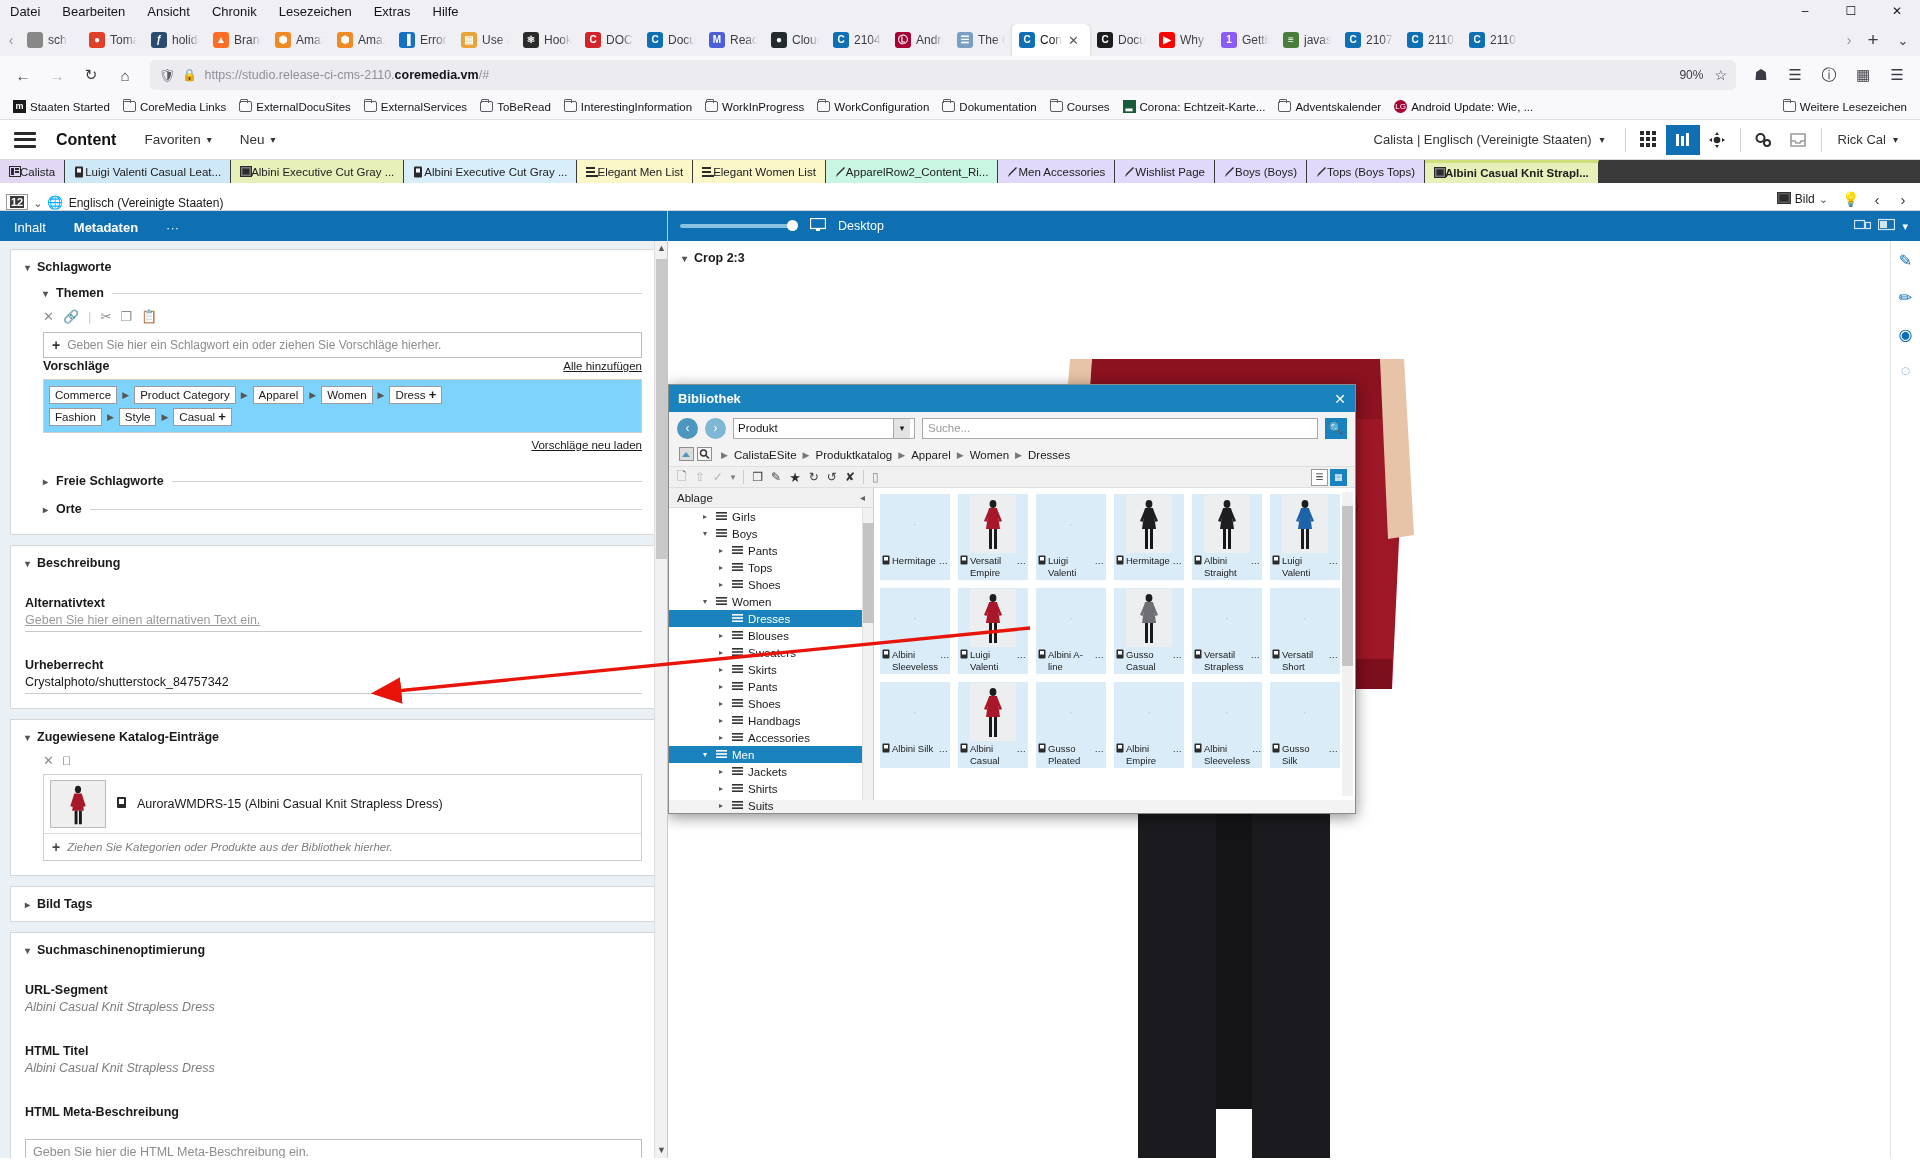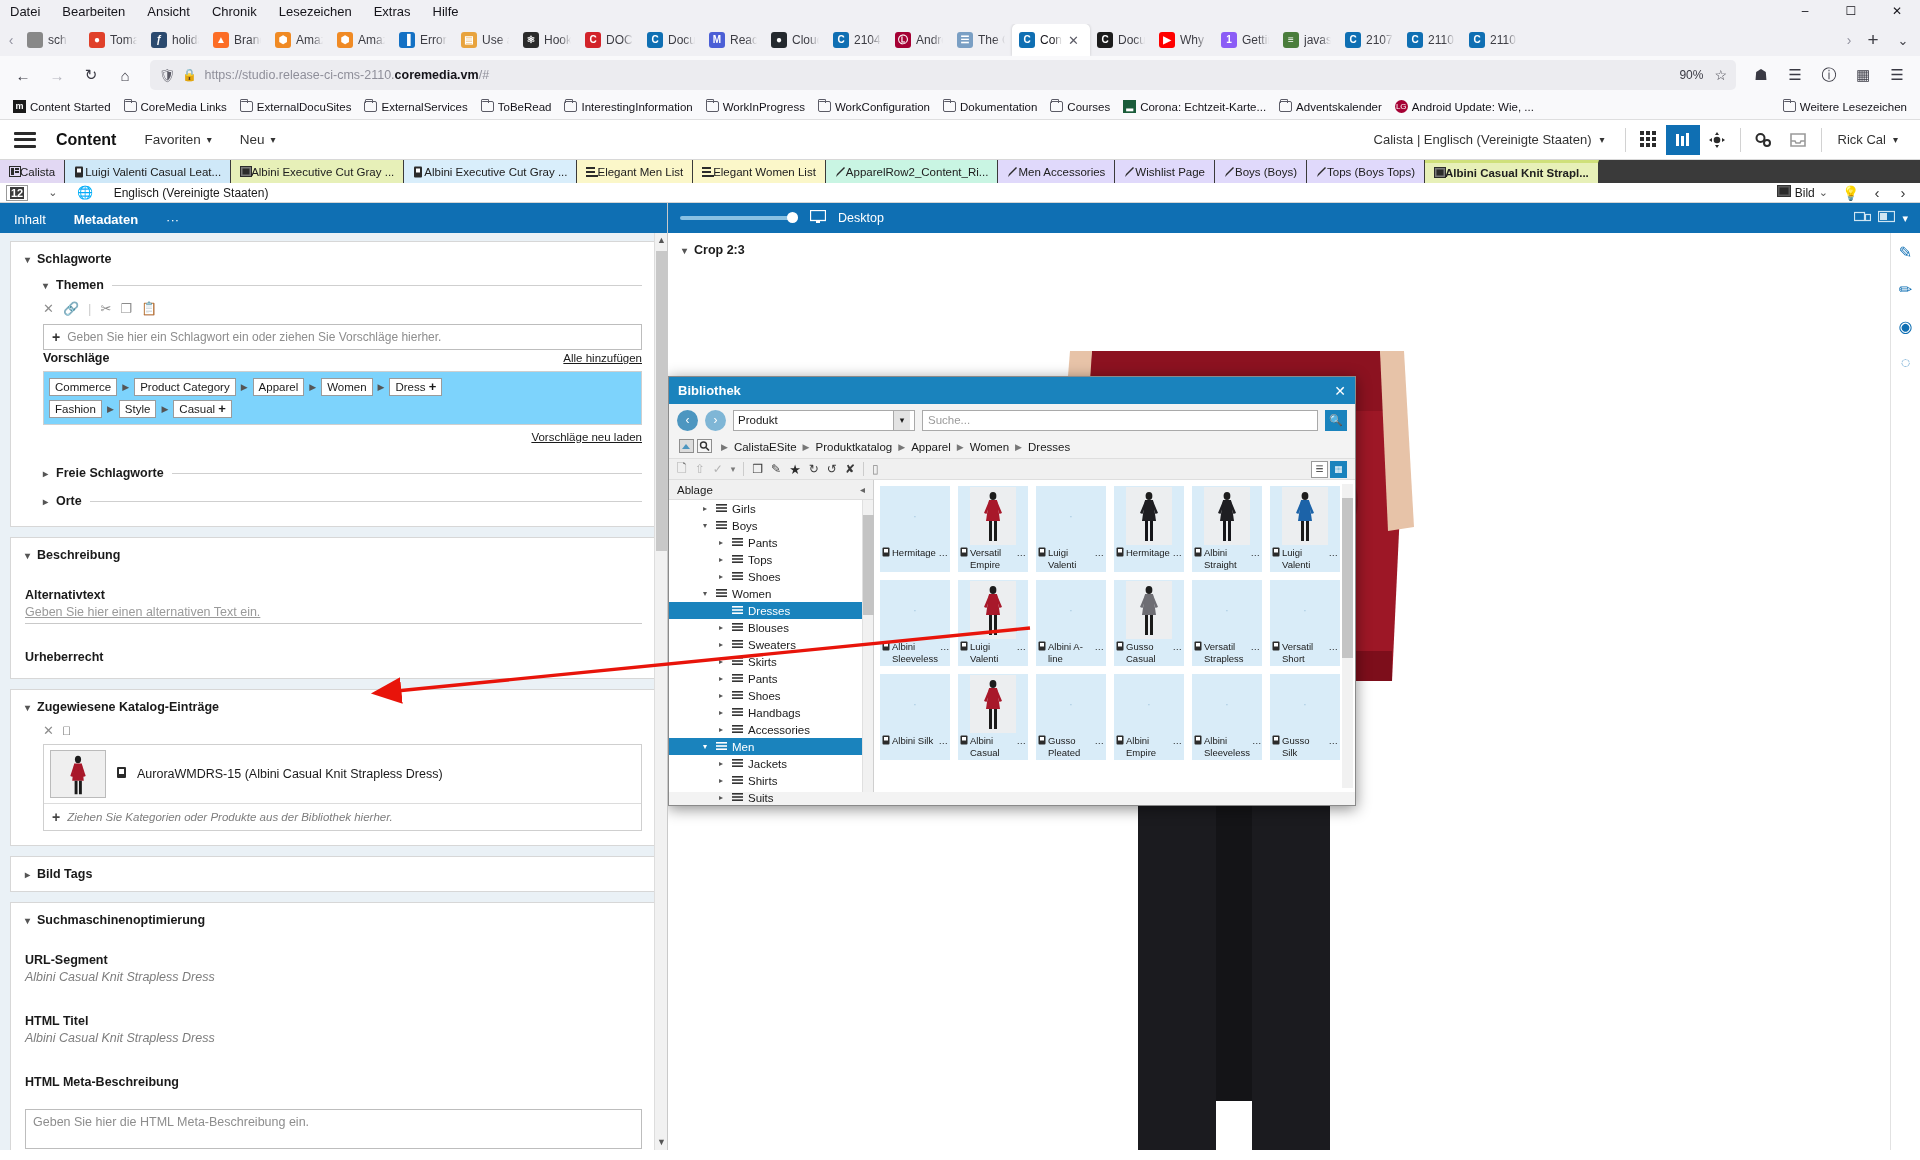--- a/index.html
+++ b/index.html
@@ -74,22 +74,22 @@
   .hdr-ico.active { background: #0f6fb3; color: #fff; }
   .cm-user { font-size: 13px; color: #333; display: flex; align-items: center; gap: 7px; padding: 0 8px 0 10px; }
 
   
   .doc-tabs { height: 23px; background: #3a3a3a; display: flex; align-items: stretch; overflow: hidden; }
   .dtab { display: flex; align-items: center; padding: 0 9px; font-size: 11.5px; color: #202020;
           border-right: 1px solid #3a3a3a; white-space: nowrap; overflow: hidden; max-width: 175px; }
   .dtab .dico { width: 11px; height: 12px; flex: 0 0 11px; }
   .dtab.sel { background: #e7f0b8 !important; border-top: 3px solid #cfe07a; font-weight: bold; }
 
-  .doc-toolbar { height: 20px; background: #fff; display: flex; align-items: center; padding: 0 6px;
-                 gap: 20px; border-bottom: 1px solid #d5d5d5; }
+  .doc-toolbar { height: 28px; background: #fff; display: flex; align-items: flex-end; padding: 0 6px;
+                 gap: 5px; border-bottom: 1px solid #d5d5d5; }
   .ver-badge { font-size: 11px; border: 1px solid #999; padding: 0 3px; line-height: 14px; background:#fff; }
   .ver-badge b { background:#3a3a3a; color:#fff; padding: 0 1px;}
   .tb-ico { width: 22px; height: 22px; display: flex; align-items: center; justify-content: center; color:#333; }
   .tb-right { margin-left: auto; display: flex; align-items: center; gap: 4px; }
 
   
   .main { display: flex; height: 947px; }
   .left-pane { width: 668px; display: flex; flex-direction: column; border-right: 1px solid #c9c9c9; }
   .lp-tabs { height: 30px; background: #0f6fb3; display: flex; align-items: stretch; color: #fff; }
   .lp-tab { padding: 16px 14px; display: flex; align-items: center; font-size: 13px; }
@@ -332,21 +332,21 @@
   <div class="navbtn">☰</div>
   <div class="navbtn">ⓘ</div>
   <div class="navbtn">▦</div>
   <div class="navbtn">☰</div>
 </div>
 
 <div class="ff-bookmarks">
   <div id="bm-container" style="display:flex;align-items:center;gap:3px">
       <div class="bm">
         <span style="width: 13px; height: 13px; background: rgb(26, 26, 26); color: rgb(255, 255, 255); font-size: 9px; line-height: 13px; text-align: center; display: inline-block; font-weight: bold;">m</span>
-        <span>Content Started</span>
+        <span>Staaten Started</span>
       </div>
       <div class="bm">
         <span class="folder-ico"></span>
         <span>CoreMedia Links</span>
       </div>
       <div class="bm">
         <span class="folder-ico"></span>
         <span>ExternalDocuSites</span>
       </div>
       <div class="bm">
@@ -651,20 +651,21 @@
       </div>
 
       <div class="card">
         <div class="sect-head">
           <span class="chev">▾</span>
           <span>Beschreibung</span>
         </div>
         <div class="field-lbl">Alternativtext</div>
         <div class="field-val ph">Geben Sie hier einen alternativen Text ein.</div>
         <div class="field-lbl">Urheberrecht</div>
+        <div class="field-val">Crystalphoto/shutterstock_84757342</div>
       </div>
 
       <div class="card">
         <div class="sect-head">
           <span class="chev">▾</span>
           <span>Zugewiesene Katalog-Einträge</span>
         </div>
         <div class="icon-row">
           <span>✕</span>
           <span class="dark" style="font-size:12px">⎕</span>

